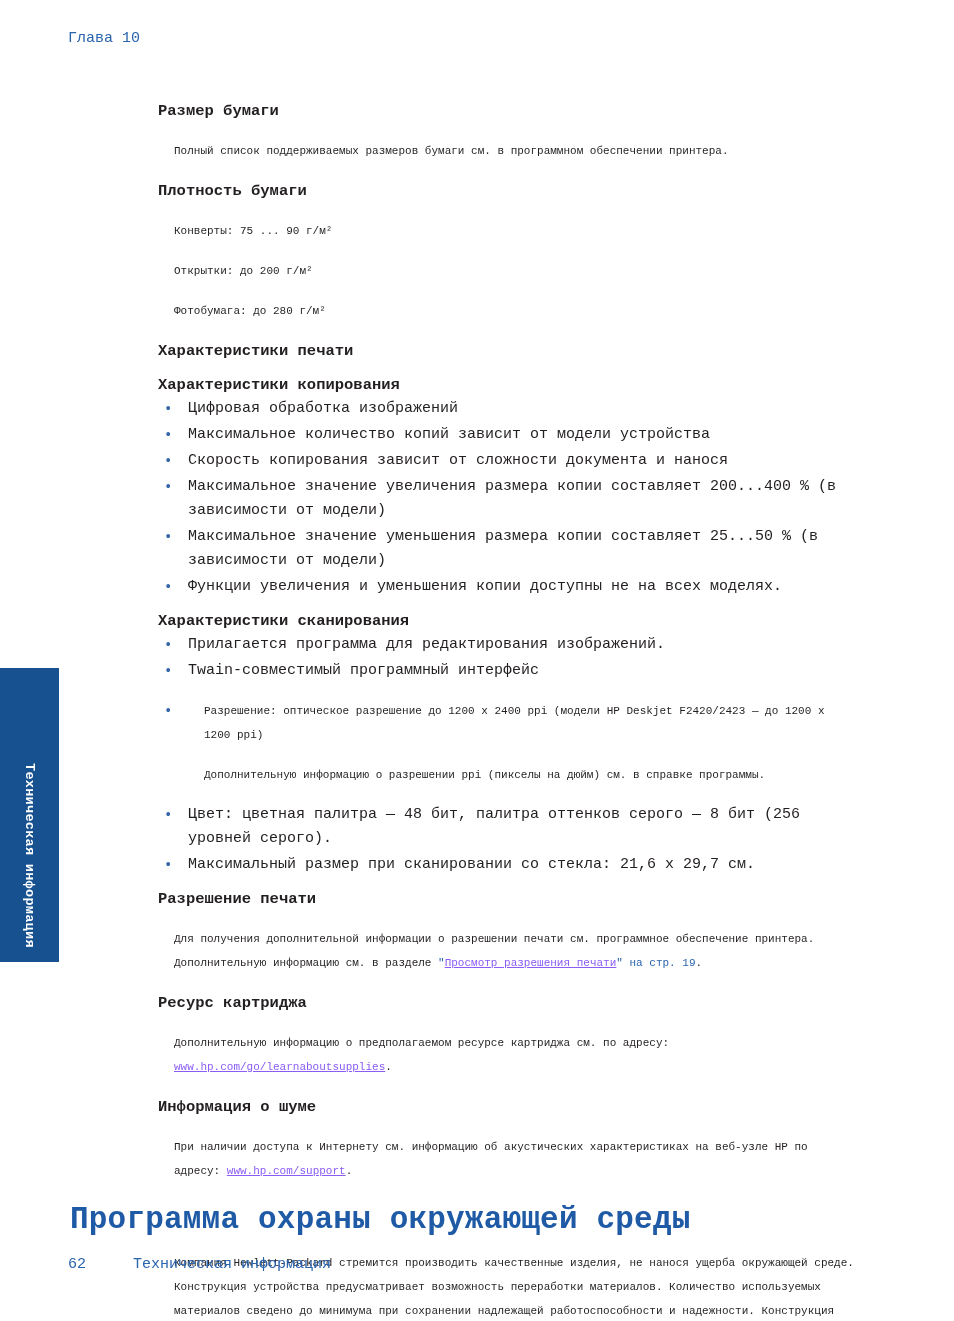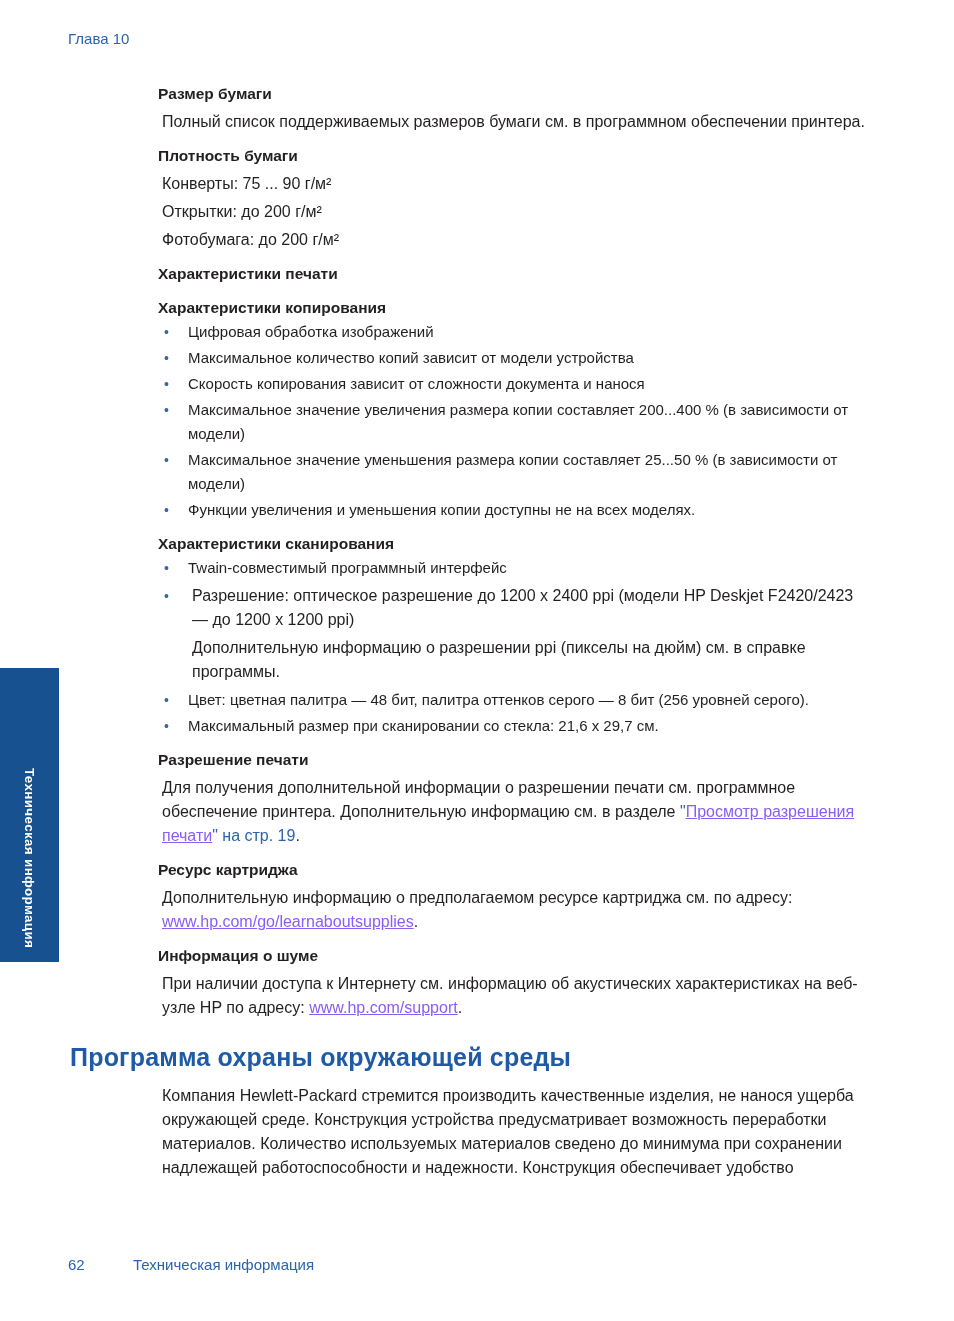--- a/index.html
+++ b/index.html
@@ -1,31 +1,31 @@
 <!DOCTYPE html>
 <html><head>
 <meta charset="utf-8">
 <style>
   html,body{margin:0;padding:0;background:#ffffff;}
   .page{
     position:relative;width:954px;height:1321px;background:#ffffff;
-    font-family:Liberation Sans, sans-serif;color:#231f20;overflow:hidden;
+    font-family:Liberation Mono, monospace;color:#231f20;overflow:hidden;
   }
   .chapter{position:absolute;left:68px;top:30px;font-size:15px;color:#2a64ad;}
   .content{position:absolute;left:158px;top:82px;width:714px;}
   .content h3{font-size:15.5px;font-weight:bold;color:#231f20;margin:10px 0 0 0;line-height:24px;}
-  .content h3.first{margin-top:0;}
-  .content p{margin:4px;font-size:16px;line-height:24px;}
+  .content h3.first{margin-top:17px;}
+  .content p{margin:16px;font-size:11px;line-height:24px;}
   .content ul{margin:0;padding:0;list-style:none;}
   .content li{position:relative;padding-left:30px;margin:0 0 2px 0;font-size:15px;line-height:24px;}
   .content li::before{content:"\2022";position:absolute;left:6px;top:0;color:#3366a6;font-size:14px;}
   .link{color:#8b5cf6;text-decoration:underline;cursor:pointer;}
   .blue{color:#2a64ad;}
   h1.env-title{
-    font-size:25px;font-weight:bold;color:#1e5aa5;
+    font-size:31px;font-weight:bold;color:#1e5aa5;
     margin:22px 0 12px -88px;line-height:30px;letter-spacing:0.2px;
   }
   .sidebar-tab{
     position:absolute;left:0;top:668px;width:59px;height:294px;background:#17518f;
     display:flex;flex-direction:column;justify-content:flex-end;align-items:center;
     padding-bottom:14px;box-sizing:border-box;
   }
   .sidebar-tab .vtext{
     writing-mode:vertical-rl;color:#ffffff;font-weight:bold;font-size:13.5px;
     letter-spacing:0.3px;white-space:nowrap;
@@ -42,36 +42,37 @@
   <div class="chapter">Глава 10</div>
 
   <div class="content">
 
     <h3 class="first">Размер бумаги</h3>
     <p>Полный список поддерживаемых размеров бумаги см. в программном обеспечении принтера.</p>
 
     <h3>Плотность бумаги</h3>
     <p>Конверты: 75 ... 90 г/м²</p>
     <p>Открытки: до 200 г/м²</p>
-    <p>Фотобумага: до 200 г/м²</p>
+    <p>Фотобумага: до 280 г/м²</p>
 
     <h3>Характеристики печати</h3>
 
     <h3>Характеристики копирования</h3>
     <ul>
       <li><span>Цифровая обработка изображений</span></li>
       <li><span>Максимальное количество копий зависит от модели устройства</span></li>
       <li><span>Скорость копирования зависит от сложности документа и нанося</span></li>
       <li><span>Максимальное значение увеличения размера копии составляет 200...400 % (в зависимости от модели)</span></li>
       <li><span>Максимальное значение уменьшения размера копии составляет 25...50 % (в зависимости от модели)</span></li>
       <li><span>Функции увеличения и уменьшения копии доступны не на всех моделях.</span></li>
     </ul>
 
     <h3>Характеристики сканирования</h3>
     <ul>
+      <li><span>Прилагается программа для редактирования изображений.</span></li>
       <li><span>Twain-совместимый программный интерфейс</span></li>
       <li>
         <p>Разрешение: оптическое разрешение до 1200 x 2400 ppi (модели HP Deskjet F2420/2423 — до 1200 x 1200 ppi)</p>
         <p>Дополнительную информацию о разрешении ppi (пикселы на дюйм) см. в справке программы.</p>
       </li>
       <li><span>Цвет: цветная палитра — 48 бит, палитра оттенков серого — 8 бит (256 уровней серого).</span></li>
       <li><span>Максимальный размер при сканировании со стекла: 21,6 x 29,7 см.</span></li>
     </ul>
 
     <h3>Разрешение печати</h3>

